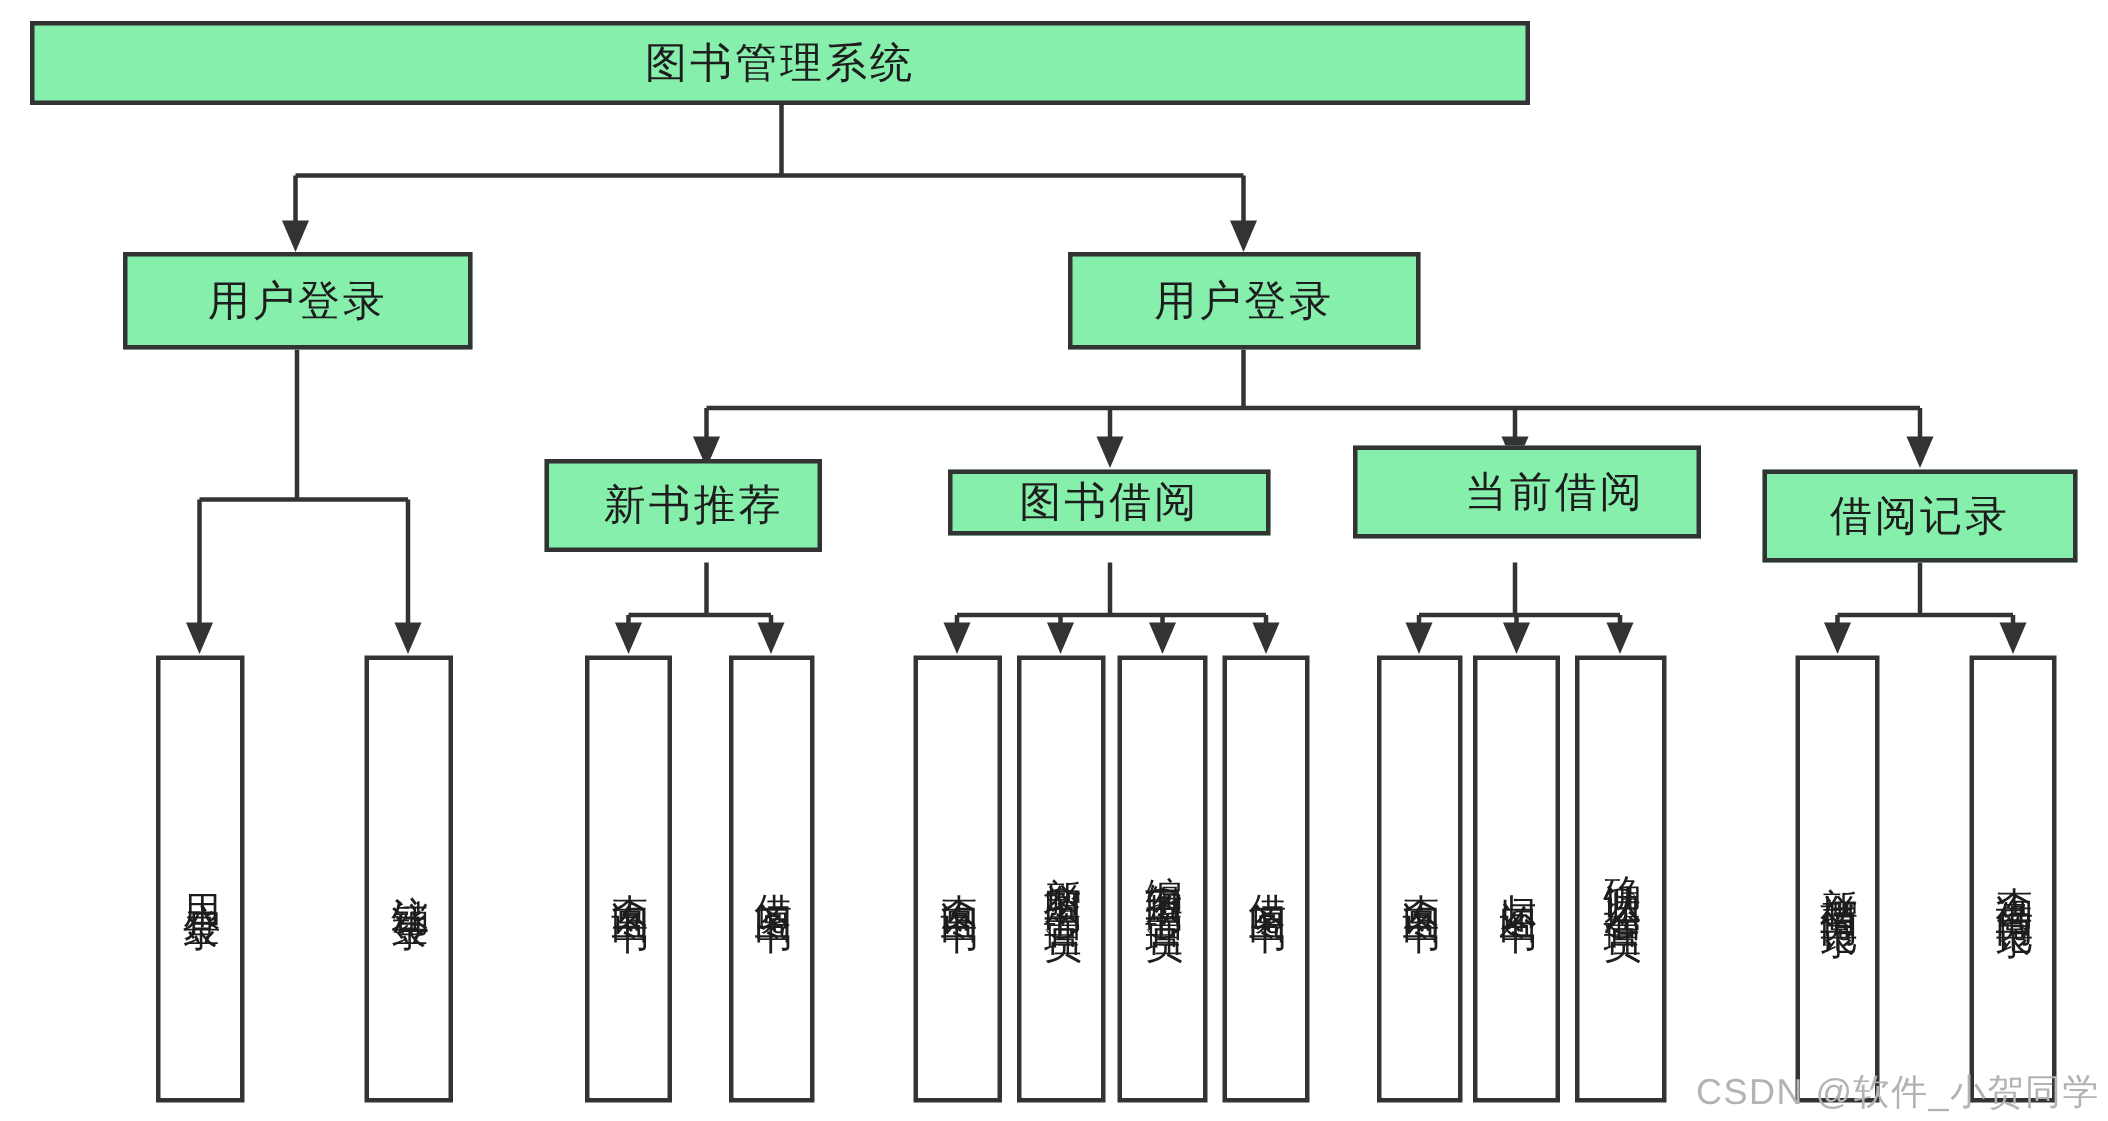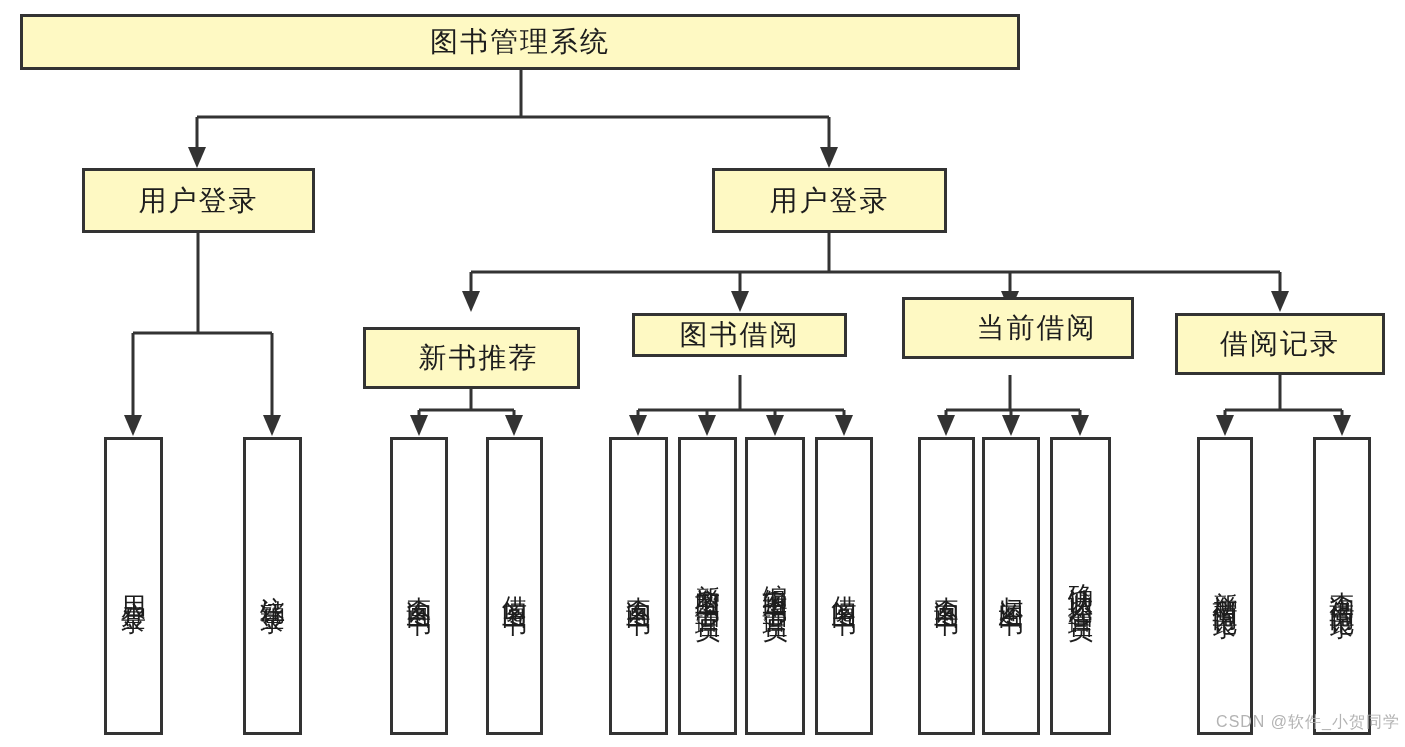--- a/index.html
+++ b/index.html
@@ -8,42 +8,42 @@
     width:1405px; height:747px;
     background:#ffffff;
     font-family:"Liberation Sans", sans-serif;
     overflow:hidden;
   }
   #wires { position:absolute; left:0; top:0; z-index:1; }
   .hbox {
     position:absolute; z-index:2;
     box-sizing:border-box;
     border:3px solid #333333;
-    background:#fef9c3;
+    background:#86efac;
     display:flex; align-items:center; justify-content:center;
     font-size:28px; color:#1d1d1d;
     letter-spacing:2px;
     white-space:nowrap;
   }
   .vbox {
     position:absolute; z-index:2;
     box-sizing:border-box;
     border:3px solid #333333;
     background:#ffffff;
     top:437px; height:298px;
     display:flex; align-items:center; justify-content:center;
     writing-mode:vertical-rl;
     font-size:25px; color:#1d1d1d;
     letter-spacing:5px;
     line-height:1;
   }
   .watermark {
     position:absolute; z-index:5;
     right:5px; top:712px;
-    font-size:16px;
+    font-size:24px;
     color:#b3b3b3;
     letter-spacing:1px;
     white-space:nowrap;
   }
 </style>
 </head>
 <body>
 
 <div id="canvas">
 
@@ -88,21 +88,21 @@
       <polygon points="1216,415 1234,415 1225,436"></polygon>
       <polygon points="1333,415 1351,415 1342,436"></polygon>
     </g>
   </svg>
 
   <div class="hbox" style="left:20px; top:14px; width:1000px; height:56px;">图书管理系统</div>
 
   <div class="hbox" style="left:82px; top:168px; width:233px; height:65px;">用户登录</div>
   <div class="hbox" style="left:712px; top:168px; width:235px; height:65px;">用户登录</div>
 
-  <div class="hbox" style="left:363px; top:327px; width:217px; height:62px;padding-left:14px;">新书推荐</div>
+  <div class="hbox" style="left:363px; top:306px; width:185px; height:62px;padding-left:14px;">新书推荐</div>
   <div class="hbox" style="left:632px; top:313px; width:215px; height:44px;">图书借阅</div>
   <div class="hbox" style="left:902px; top:297px; width:232px; height:62px;padding-left:37px;">当前借阅</div>
   <div class="hbox" style="left:1175px; top:313px; width:210px; height:62px;">借阅记录</div>
 
   <div class="vbox" style="left:104px; width:59px;">用户登录</div>
   <div class="vbox" style="left:243px; width:59px;">注销登录</div>
 
   <div class="vbox" style="left:390px; width:58px;">查询图书</div>
   <div class="vbox" style="left:486px; width:57px;">借阅图书</div>
 

